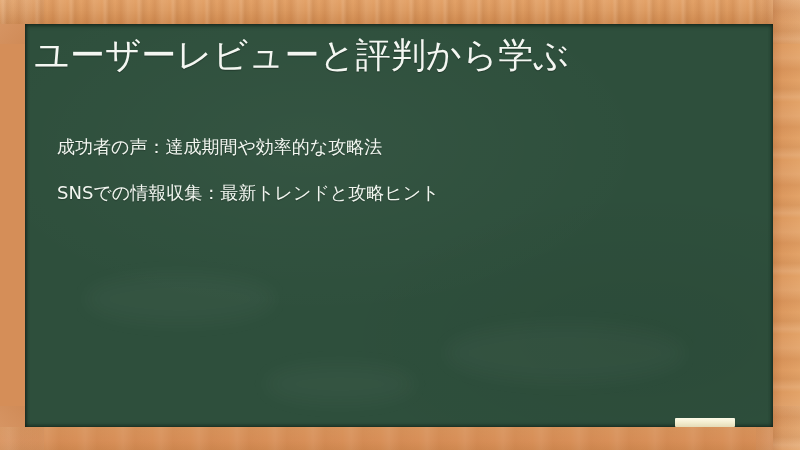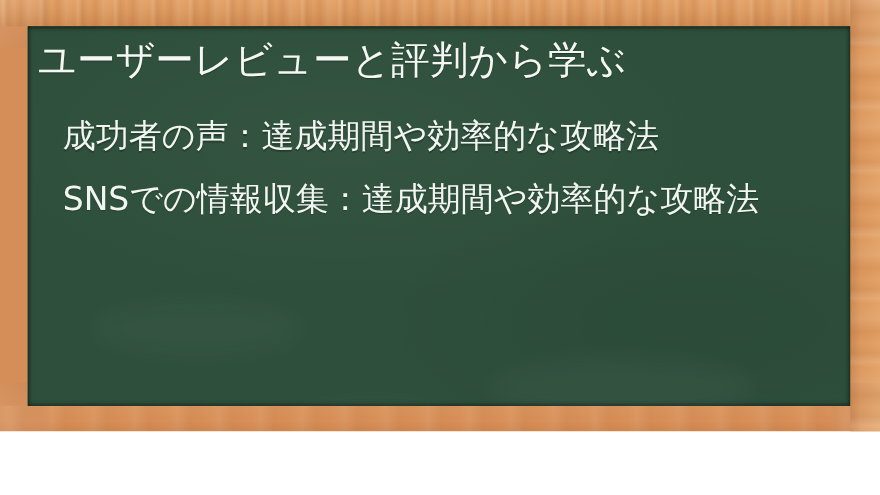--- a/index.html
+++ b/index.html
@@ -11,21 +11,21 @@
     width: 800px;
     height: 450px;
     overflow: hidden;
     font-family: "DejaVu Sans", "Liberation Sans", sans-serif;
   }
 
   
   .stage {
     position: relative;
     width: 800px;
-    height: 392px;
+    height: 450px;
     box-sizing: border-box;
     background: #d58e58;
     overflow: hidden;
   }
 
   
   .frame-plank {
     position: absolute;
     overflow: hidden;
   }
@@ -143,25 +143,26 @@
   }
 
   .board-lines {
     position: absolute;
     left: 32px;
     top: 86px;
     right: 18px;
   }
   .board-line {
     color: #f2f6f0;
-    font-size: 30px;
+    font-size: 18px;
     line-height: 1.0;
     margin-bottom: 27px;
     white-space: nowrap;
     text-shadow: 0 1px 1px rgba(0,0,0,0.26);
+    margin-top: 28px;
   }
 
   
   .chalk-stick {
     position: absolute;
     left: 650px;
     top: 394px;
     width: 60px;
     height: 9px;
     border-radius: 1px;
@@ -187,19 +188,19 @@
   <div class="board">
 
     <div class="dust dust-a"></div>
     <div class="dust dust-b"></div>
     <div class="dust dust-c"></div>
 
     <div class="board-title">ユーザーレビューと評判から学ぶ</div>
 
     <div class="board-lines">
       <div class="board-line">成功者の声：達成期間や効率的な攻略法</div>
-      <div class="board-line">SNSでの情報収集：達成期間や効率的な攻略法</div>
+      <div class="board-line">SNSでの情報収集：最新トレンドと攻略ヒント</div>
     </div>
 
     <div class="chalk-stick"></div>
 
   </div>
 </div>
 
 </body></html>

